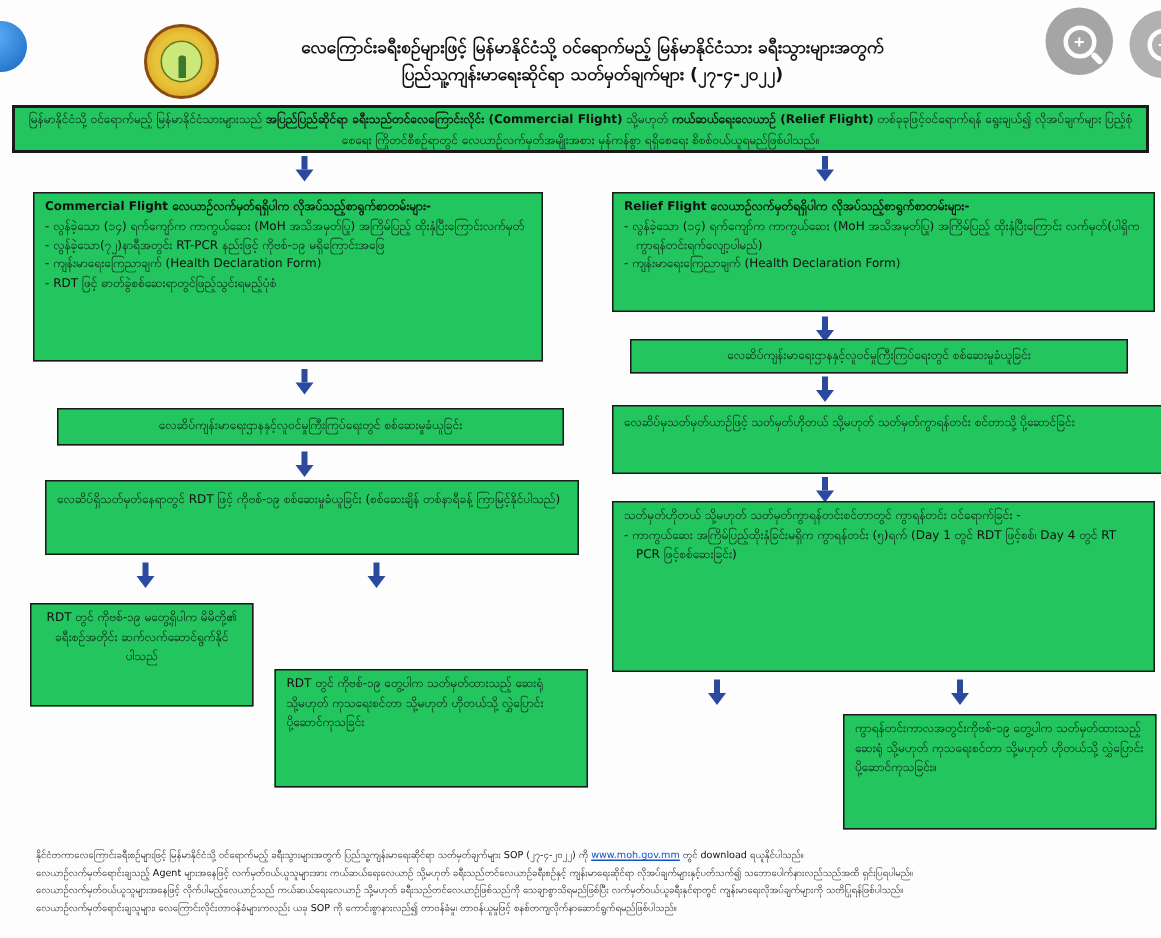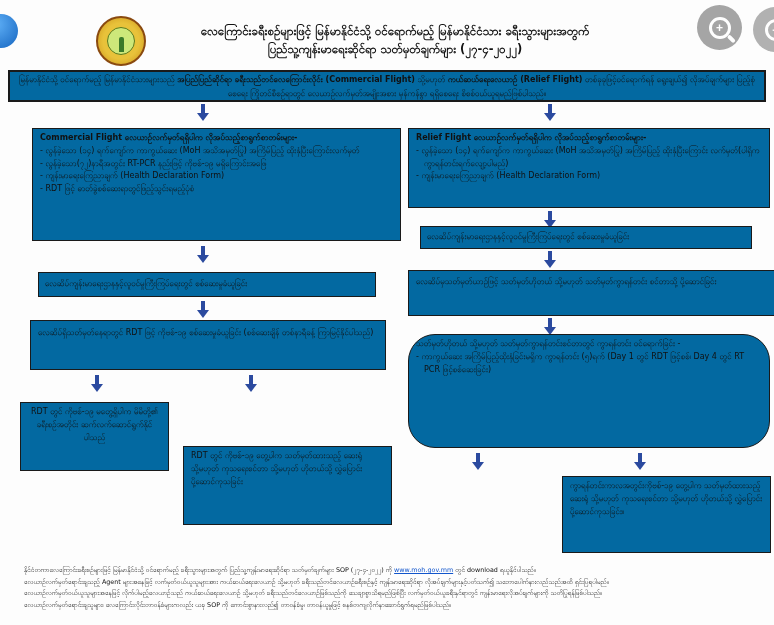--- a/index.html
+++ b/index.html
@@ -22,38 +22,38 @@
   .zoom-btn{position:absolute;width:45px;height:45px;border-radius:50%;background:#9e9e9e;border:none;
         display:flex;align-items:center;justify-content:center;cursor:pointer;opacity:.92;z-index:5;}
   .zin{left:697px;top:5px;}
   .zout{left:753px;top:7px;background:#ababab;}
   .mag{position:relative;width:16px;height:16px;border:3px solid #fff;border-radius:50%;
         display:flex;align-items:center;justify-content:center;}
   .mag::after{content:"";position:absolute;width:9px;height:3.5px;background:#fff;border-radius:2px;
         transform:rotate(45deg);right:-8px;bottom:-5px;}
   .glyph{color:#fff;font-size:12px;font-weight:bold;line-height:1;}
   
-  .fbox{position:absolute;border:1.6px solid #1a1a1a;background:#0369a1;font-size:8px;line-height:1.6;
+  .fbox{position:absolute;border:1.6px solid #1a1a1a;background:#22c55e;font-size:8px;line-height:1.6;
         padding:3px 7px;overflow:hidden;box-sizing:border-box;}
   .bt{font-weight:bold;}
   .bl{padding-left:8px;text-indent:-8px;}
-  .cbox{display:flex;align-items:center;justify-content:flex-start;text-align:center;padding:2px 6px;}
+  .cbox{display:flex;align-items:center;justify-content:center;text-align:center;padding:2px 6px;}
   .intro{left:8px;top:70px;width:758px;height:32px;text-align:center;font-size:8px;line-height:1.8;
         border-width:2px;padding:1px 8px;}
   
-  .box-a{left:32px;top:128px;width:369px;height:113px;}
+  .box-a{left:22px;top:128px;width:340px;height:113px;}
   .box-b{left:38px;top:272px;width:338px;height:25px;}
   .box-c{left:30px;top:320px;width:356px;height:50px;padding-top:6px;}
   .box-d{left:20px;top:402px;width:149px;height:69px;text-align:center;}
   .box-e{left:183px;top:402px;width:209px;height:79px;margin-top:44px;}
   
   .box-f{left:408px;top:128px;width:362px;height:80px;}
   .box-g{left:420px;top:226px;width:332px;height:23px;}
   .box-h{left:408px;top:270px;width:428px;height:46px;padding-top:5px;}
-  .box-i{left:408px;top:334px;width:362px;height:114px;border-radius:27px;}
+  .box-i{left:408px;top:334px;width:362px;height:114px;}
   .box-j{left:405px;top:476px;width:153px;height:82px;}
   .box-k{left:562px;top:476px;width:209px;height:77px;}
   
   .arrow{position:absolute;display:flex;flex-direction:column;align-items:center;width:12px;}
   .arrow .stem{width:4px;height:9px;background:#2b4a9f;}
   .arrow .head{width:0;height:0;border-left:6px solid transparent;border-right:6px solid transparent;
         border-top:8px solid #2b4a9f;}
   .a1{left:197px;top:104px;} .a2{left:197px;top:246px;} .a3{left:197px;top:301px;}
   .a4{left:91px;top:375px;}  .a5{left:245px;top:375px;}
   .r1{left:544px;top:104px;} .r2{left:544px;top:211px;} .r3{left:544px;top:251px;}

